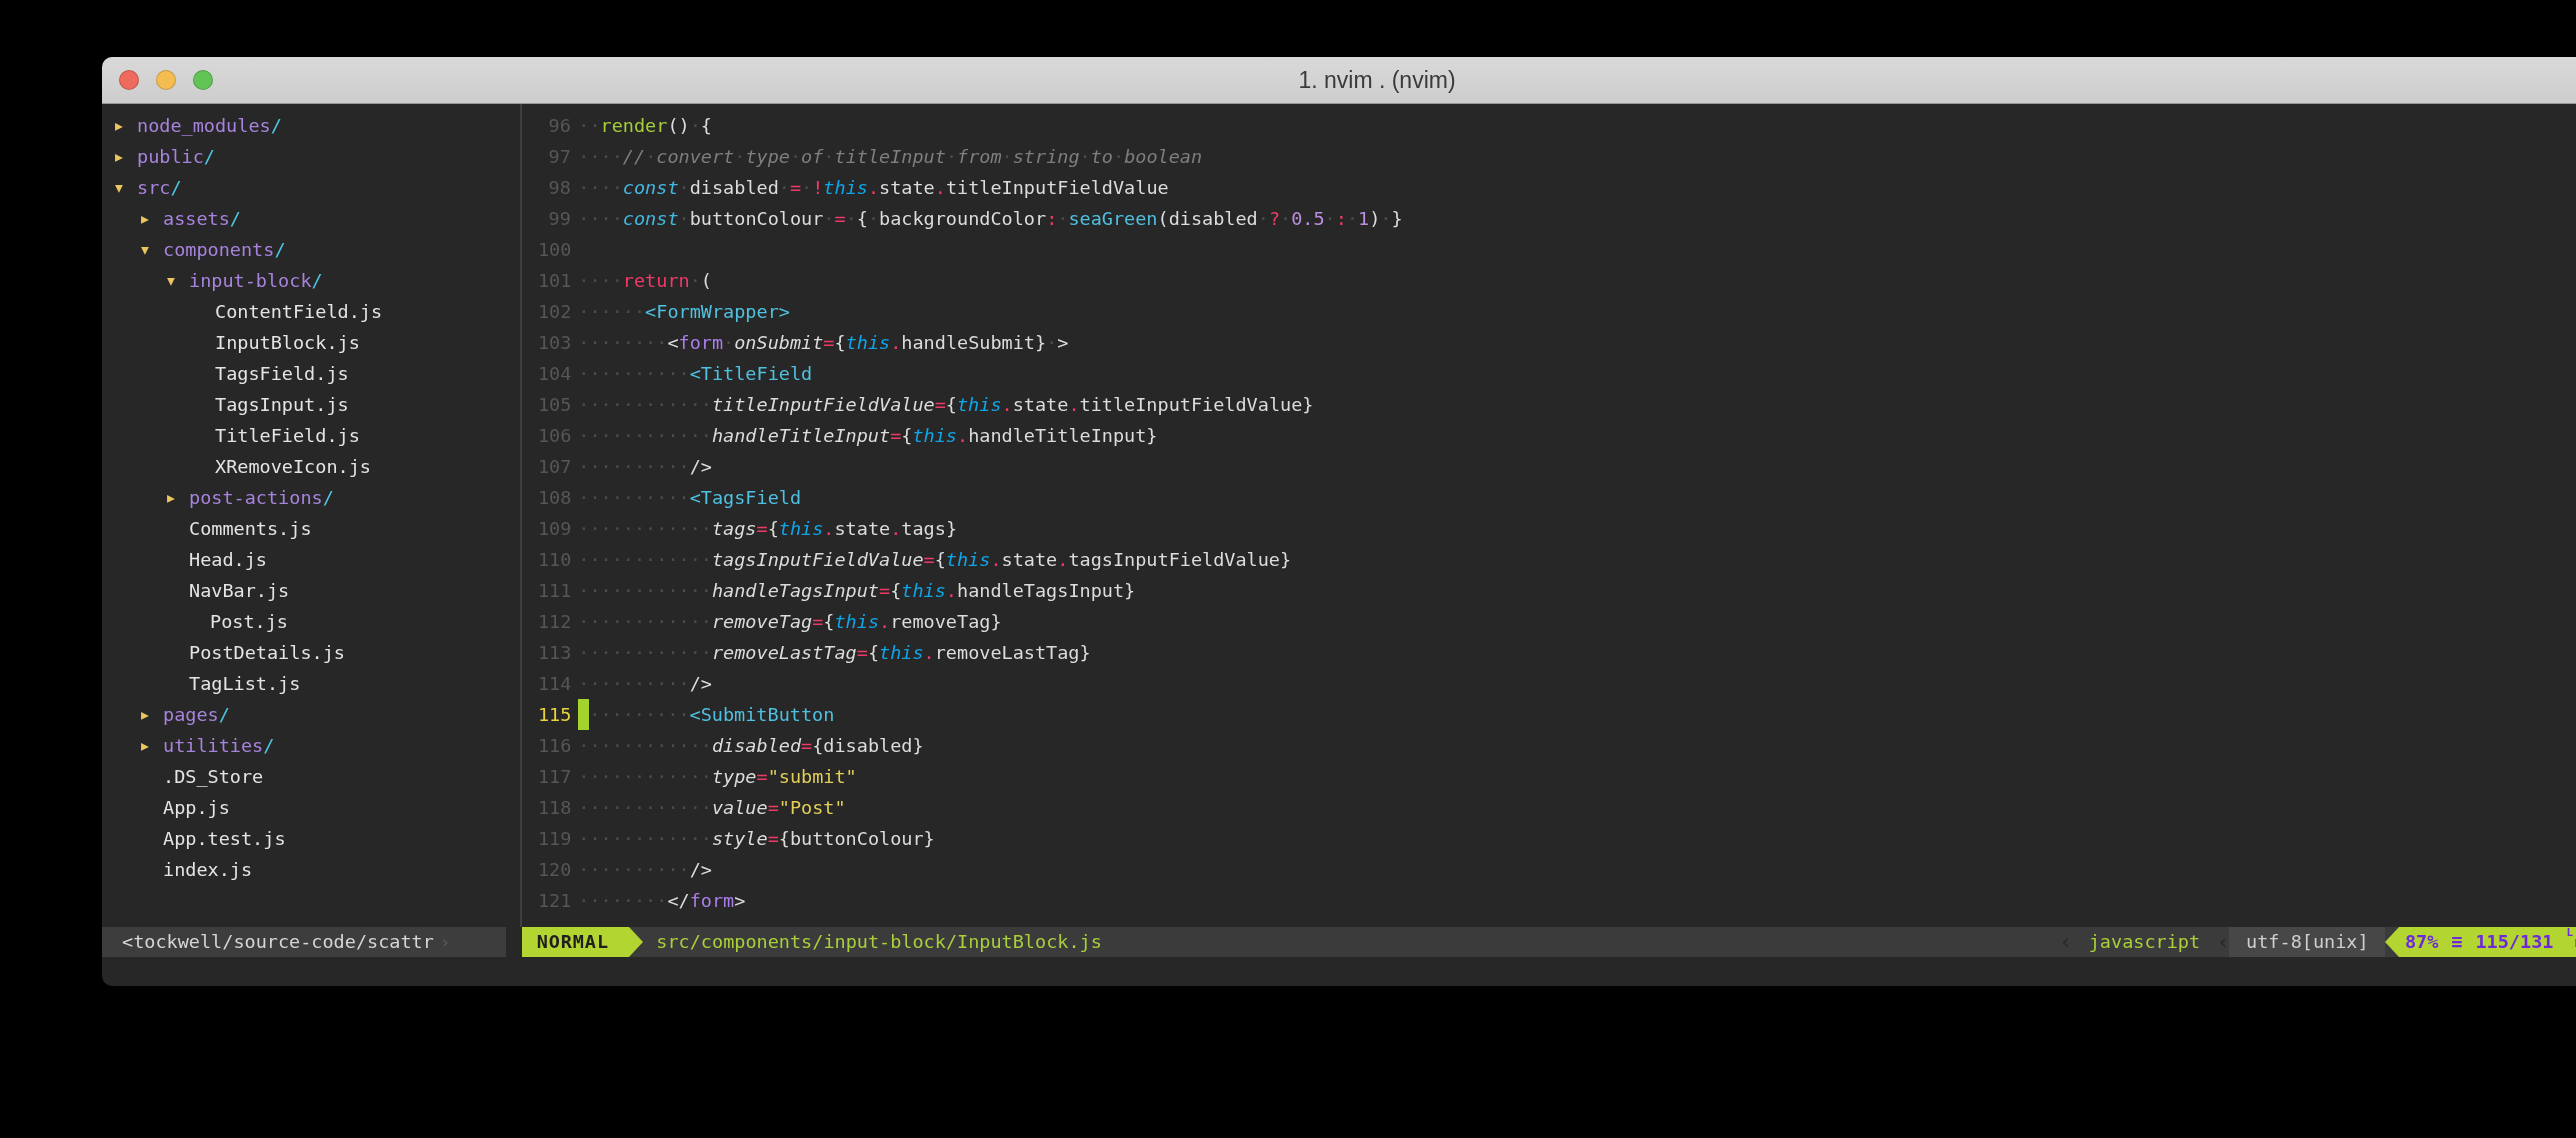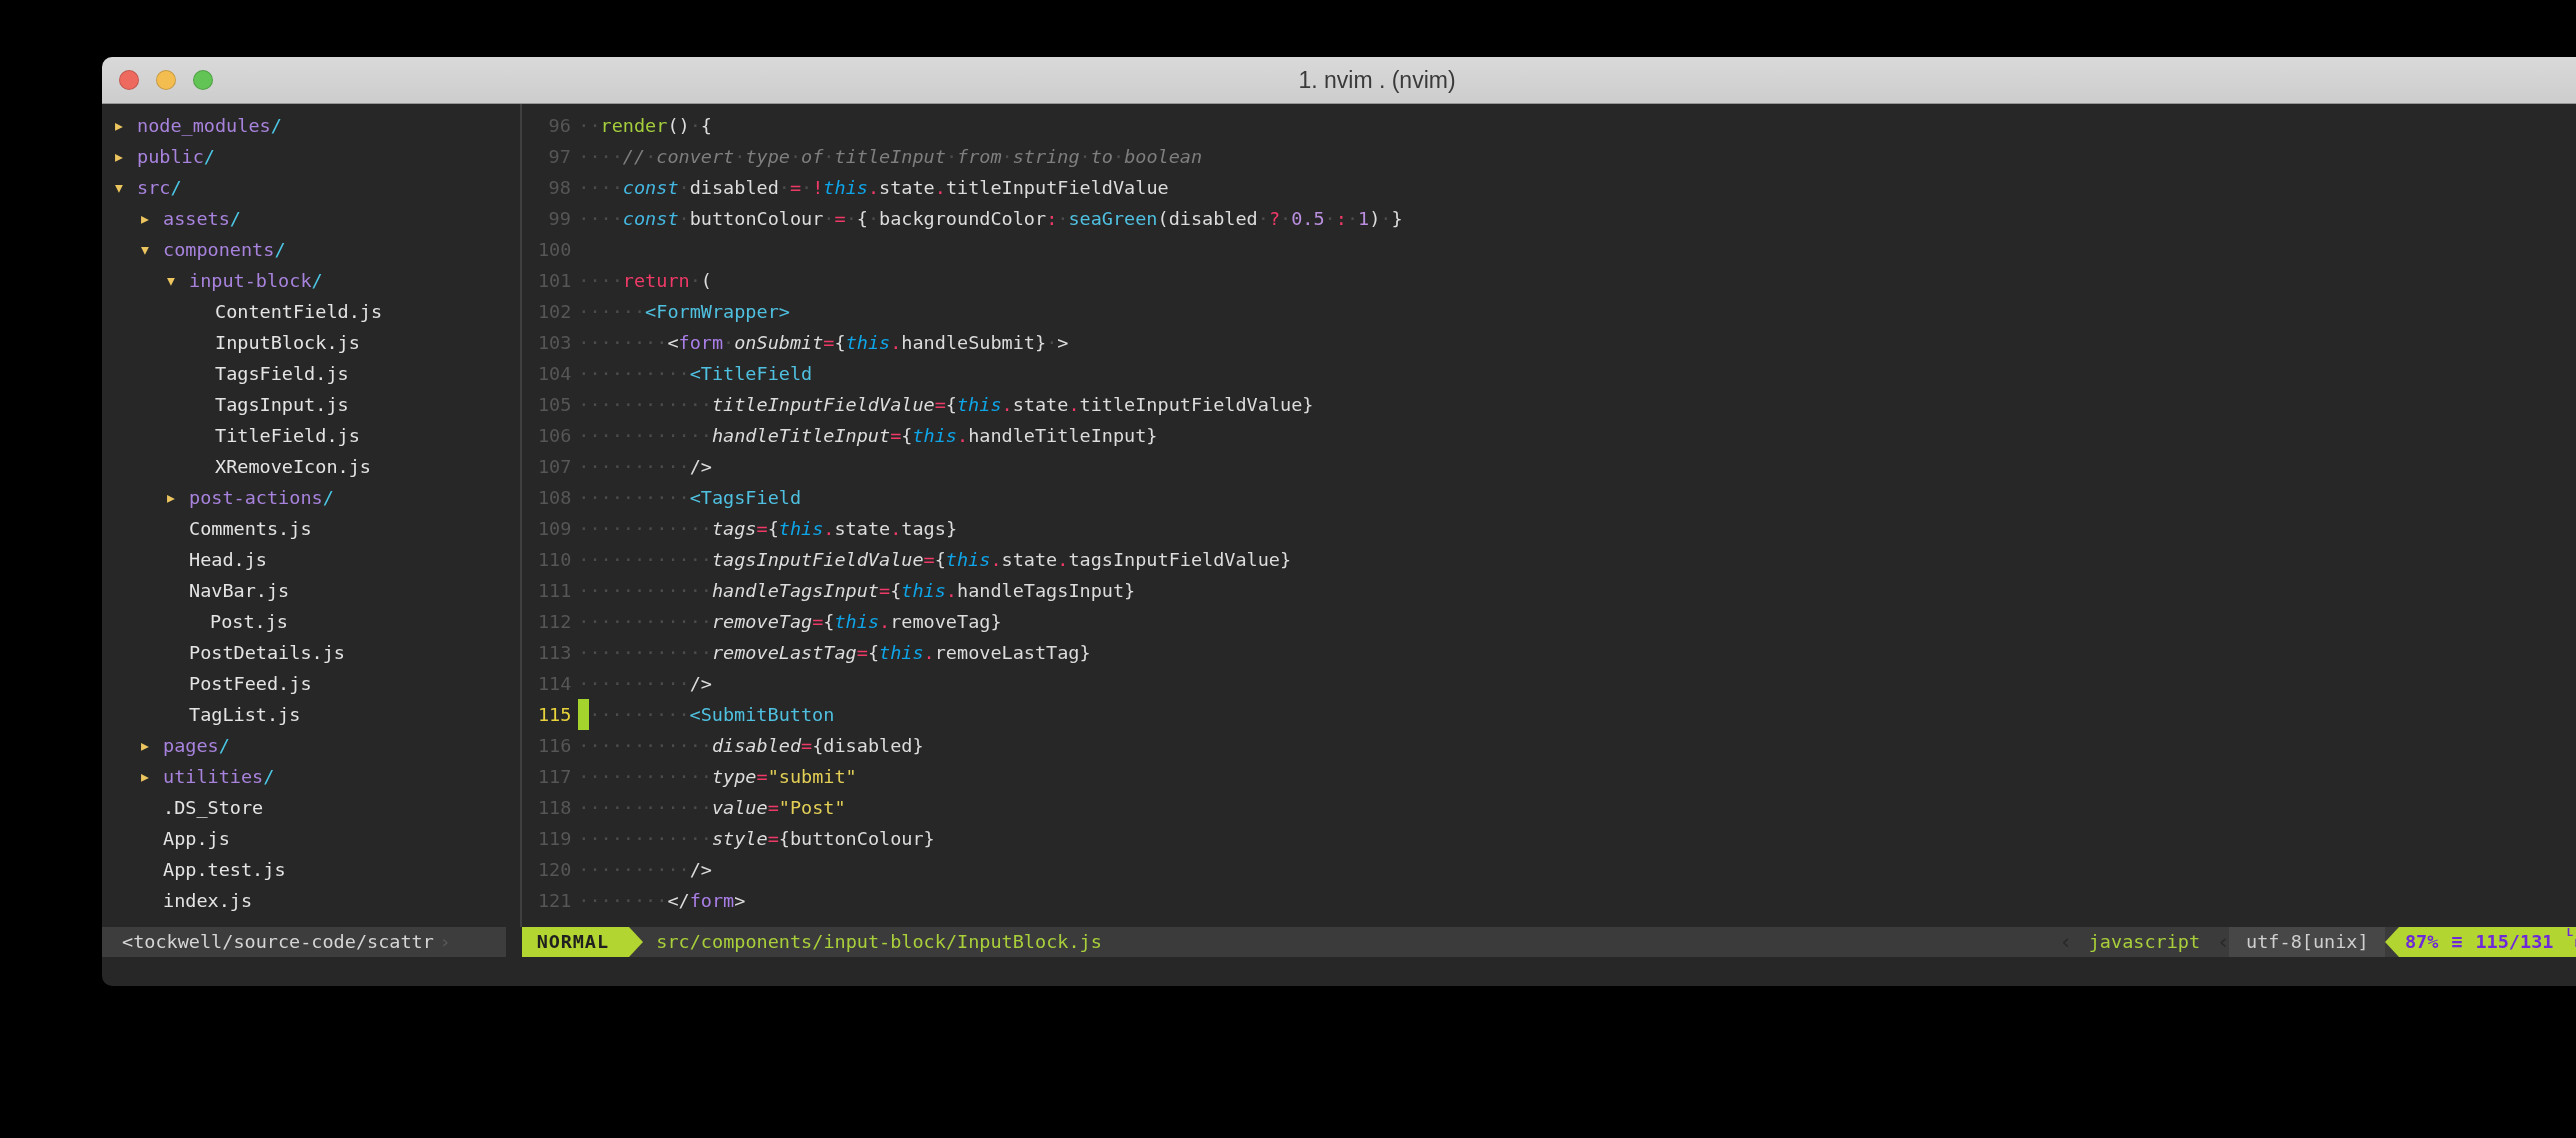--- a/index.html
+++ b/index.html
@@ -86,21 +86,20 @@
           <div class="tree-row" style="padding-left: 91px;"><span class="tri"></span><span class="filename">TagsField.js</span></div>
           <div class="tree-row" style="padding-left: 91px;"><span class="tri"></span><span class="filename">TagsInput.js</span></div>
           <div class="tree-row" style="padding-left: 91px;"><span class="tri"></span><span class="filename">TitleField.js</span></div>
           <div class="tree-row" style="padding-left: 91px;"><span class="tri"></span><span class="filename">XRemoveIcon.js</span></div>
           <div class="tree-row" style="padding-left: 65px;"><span class="tri">▸</span><span class="dirname">post-actions<span class="slash">/</span></span></div>
           <div class="tree-row" style="padding-left: 65px;"><span class="tri"></span><span class="filename">Comments.js</span></div>
           <div class="tree-row" style="padding-left: 65px;"><span class="tri"></span><span class="filename">Head.js</span></div>
           <div class="tree-row" style="padding-left: 65px;"><span class="tri"></span><span class="filename">NavBar.js</span></div>
           <div class="tree-row" style="padding-left: 86px;"><span class="tri"></span><span class="filename">Post.js</span></div>
           <div class="tree-row" style="padding-left: 65px;"><span class="tri"></span><span class="filename">PostDetails.js</span></div>
-          <div class="tree-row" style="padding-left: 65px;"><span class="tri"></span><span class="filename">PostFeed.js</span></div>
           <div class="tree-row" style="padding-left: 65px;"><span class="tri"></span><span class="filename">TagList.js</span></div>
           <div class="tree-row" style="padding-left: 39px;"><span class="tri">▸</span><span class="dirname">pages<span class="slash">/</span></span></div>
           <div class="tree-row" style="padding-left: 39px;"><span class="tri">▸</span><span class="dirname">utilities<span class="slash">/</span></span></div>
           <div class="tree-row" style="padding-left: 39px;"><span class="tri"></span><span class="filename">.DS_Store</span></div>
           <div class="tree-row" style="padding-left: 39px;"><span class="tri"></span><span class="filename">App.js</span></div>
           <div class="tree-row" style="padding-left: 39px;"><span class="tri"></span><span class="filename">App.test.js</span></div>
           <div class="tree-row" style="padding-left: 39px;"><span class="tri"></span><span class="filename">index.js</span></div>
         </div>
       <div class="vsep"></div>
       <div class="codepane" id="code">

